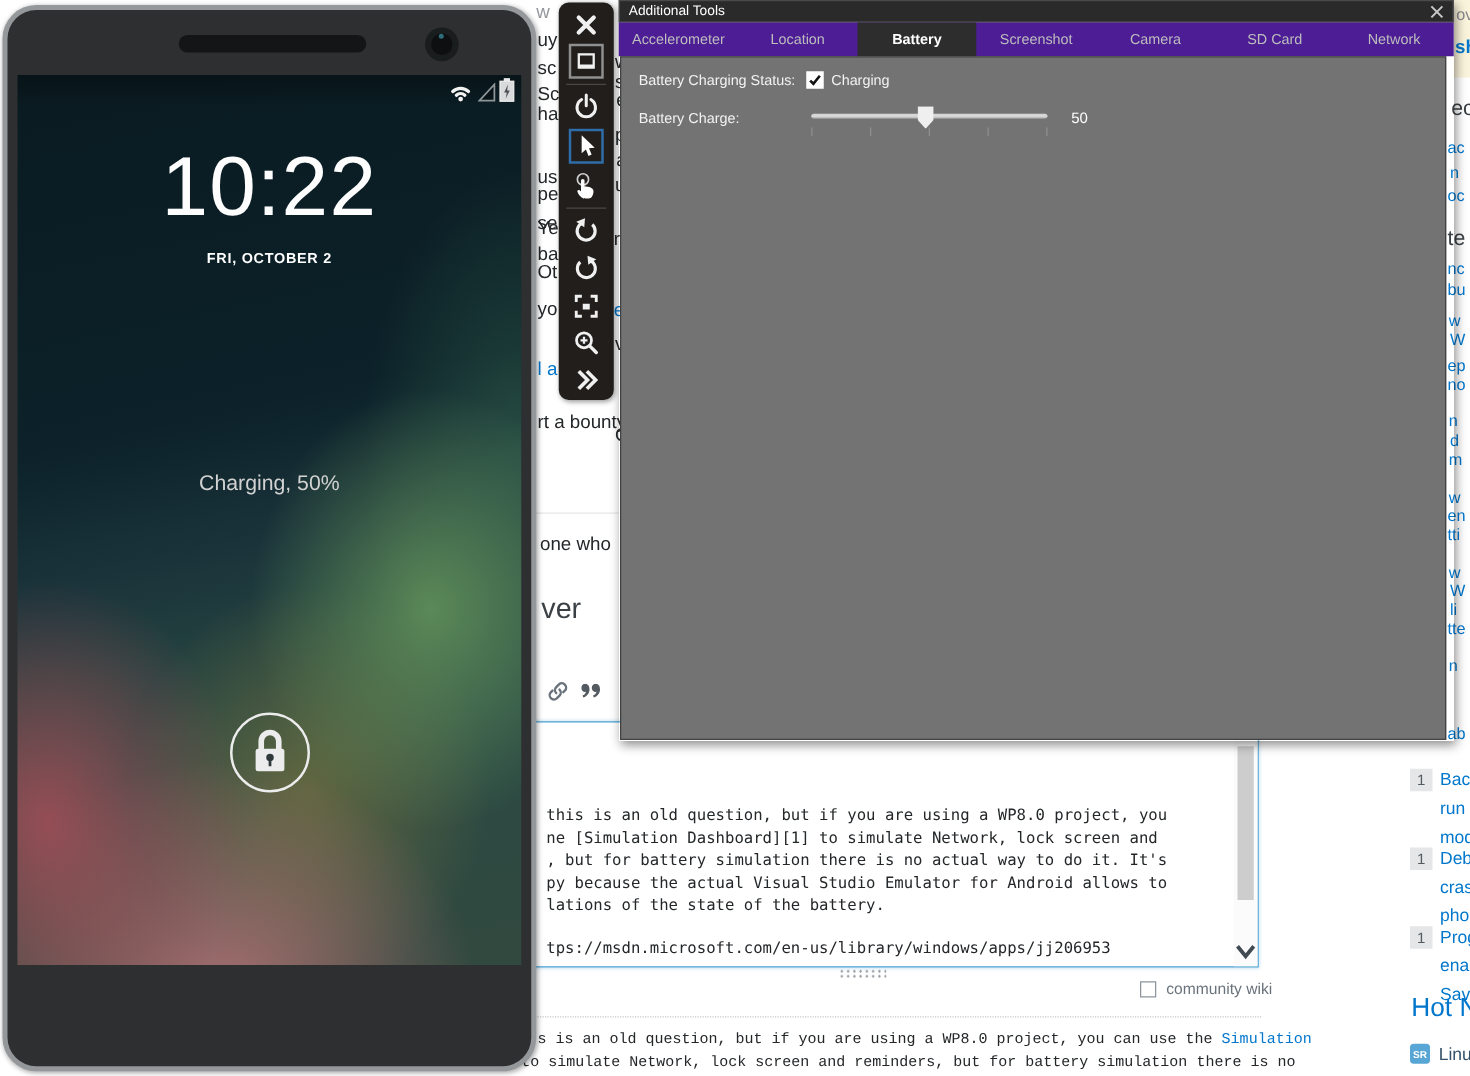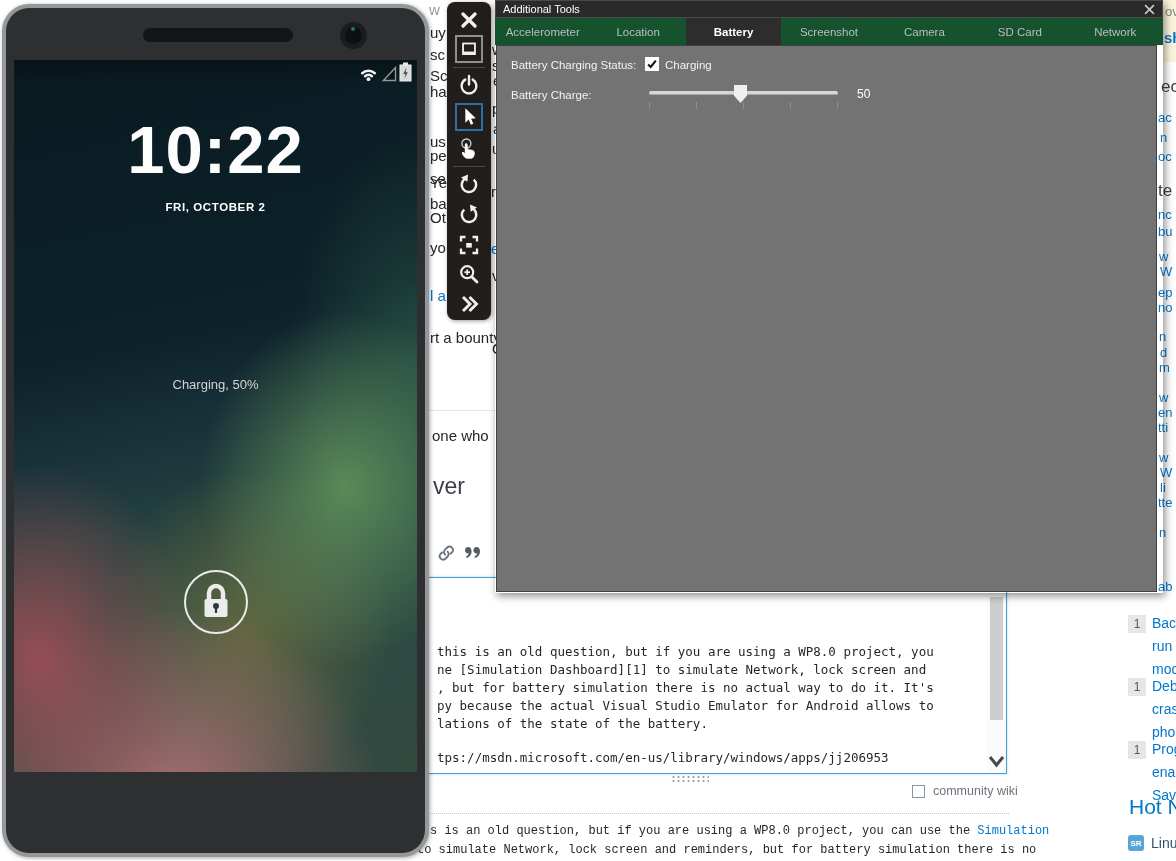--- a/index.html
+++ b/index.html
@@ -71,41 +71,41 @@
       radial-gradient(ellipse 55% 38% at 82% 60%, rgba(110,160,95,.75), transparent 65%),
       radial-gradient(ellipse 60% 42% at 6% 84%, rgba(168,78,88,.85), transparent 65%),
       radial-gradient(ellipse 75% 38% at 40% 103%, rgba(198,120,124,.8), transparent 68%),
       radial-gradient(ellipse 55% 35% at 58% 80%, rgba(125,118,62,.65), transparent 65%),
       radial-gradient(ellipse 45% 45% at 100% 42%, rgba(60,115,85,.45), transparent 70%),
       linear-gradient(168deg,#0a1b21 0%,#0c2129 38%,#1a333a 52%,#23413f 62%,#2a4a44 74%,#32493f 100%);}
   .statusbar{position:absolute;left:0;top:0;width:100%;height:26px;
       background:linear-gradient(rgba(0,0,0,.30),rgba(0,0,0,0));}
   .sb-icons{position:absolute;right:5px;top:2px;display:flex;align-items:flex-end;gap:2px;}
   .clock{position:absolute;left:0;top:56px;width:100%;text-align:center;color:#fdfdfd;
-      font-size:67px;font-weight:700;letter-spacing:1px;line-height:1;}
+      font-size:67px;font-weight:400;letter-spacing:1px;line-height:1;}
   .ldate{position:absolute;left:0;top:141px;width:100%;text-align:center;color:#fff;
       font-size:11.5px;font-weight:bold;letter-spacing:.6px;}
-  .charging{position:absolute;left:0;top:317px;width:100%;text-align:center;color:#d2d2d2;font-size:13px;}
+  .charging{position:absolute;left:0;top:317px;width:100%;text-align:center;color:#d2d2d2;font-size:17px;}
   .lock-svg{position:absolute;left:164px;top:504px;}
 
   
   .emu-toolbar{left:447px;top:2px;width:44px;height:318px;background:#211e1c;border-radius:8px;
       box-shadow:1px 1px 4px rgba(0,0,0,.4);}
   .tb-btn{position:absolute;left:0;width:44px;height:30px;display:flex;align-items:center;justify-content:center;}
   .tb-box{position:absolute;left:8px;width:28px;height:28px;display:flex;align-items:center;justify-content:center;}
   .tb-box.b-gray{border:2px solid #8f8f8f;}
   .tb-box.b-blue{border:2px solid #2f6da8;}
   .tb-sep{position:absolute;left:6px;width:32px;height:1px;background:#4a4743;}
 
   
   .tools-panel{left:495px;top:0;width:668px;height:593px;box-shadow:2px 3px 8px rgba(0,0,0,.45);}
   .tp-title{position:absolute;left:0;top:0;width:668px;height:18px;background:#2a2a2a;
       border:1px solid #4a4a4a;display:flex;align-items:center;padding:0 7px;color:#fff;font-size:11px;}
   .tp-close{margin-left:auto;display:flex;align-items:center;cursor:default;}
-  .tp-tabs{position:absolute;left:0;top:18px;width:668px;height:27px;background:#14532d;display:flex;}
+  .tp-tabs{position:absolute;left:0;top:18px;width:668px;height:27px;background:#4c1d95;display:flex;}
   .tp-tab{flex:1;display:flex;align-items:center;justify-content:center;color:#bdbdbd;font-size:11.5px;}
   .tp-tab.selected{background:#2d2d2d;color:#fff;font-weight:bold;}
   .tp-body{position:absolute;left:1px;top:45px;width:661px;height:547px;background:#737373;
       border:1px solid #414141;}
   .tp-lbl{position:absolute;color:#f2f2f2;font-size:11.5px;}
   .cbx{position:absolute;left:148px;top:11px;width:14px;height:14px;background:#fff;
       display:flex;align-items:center;justify-content:center;}
   .slider{position:absolute;left:152px;top:39px;width:189px;height:24px;}
   .sl-track{position:absolute;left:0;top:6px;width:189px;height:4px;background:#d6d6d6;
       border-bottom:1px solid #a8a8a8;border-radius:2px;}

